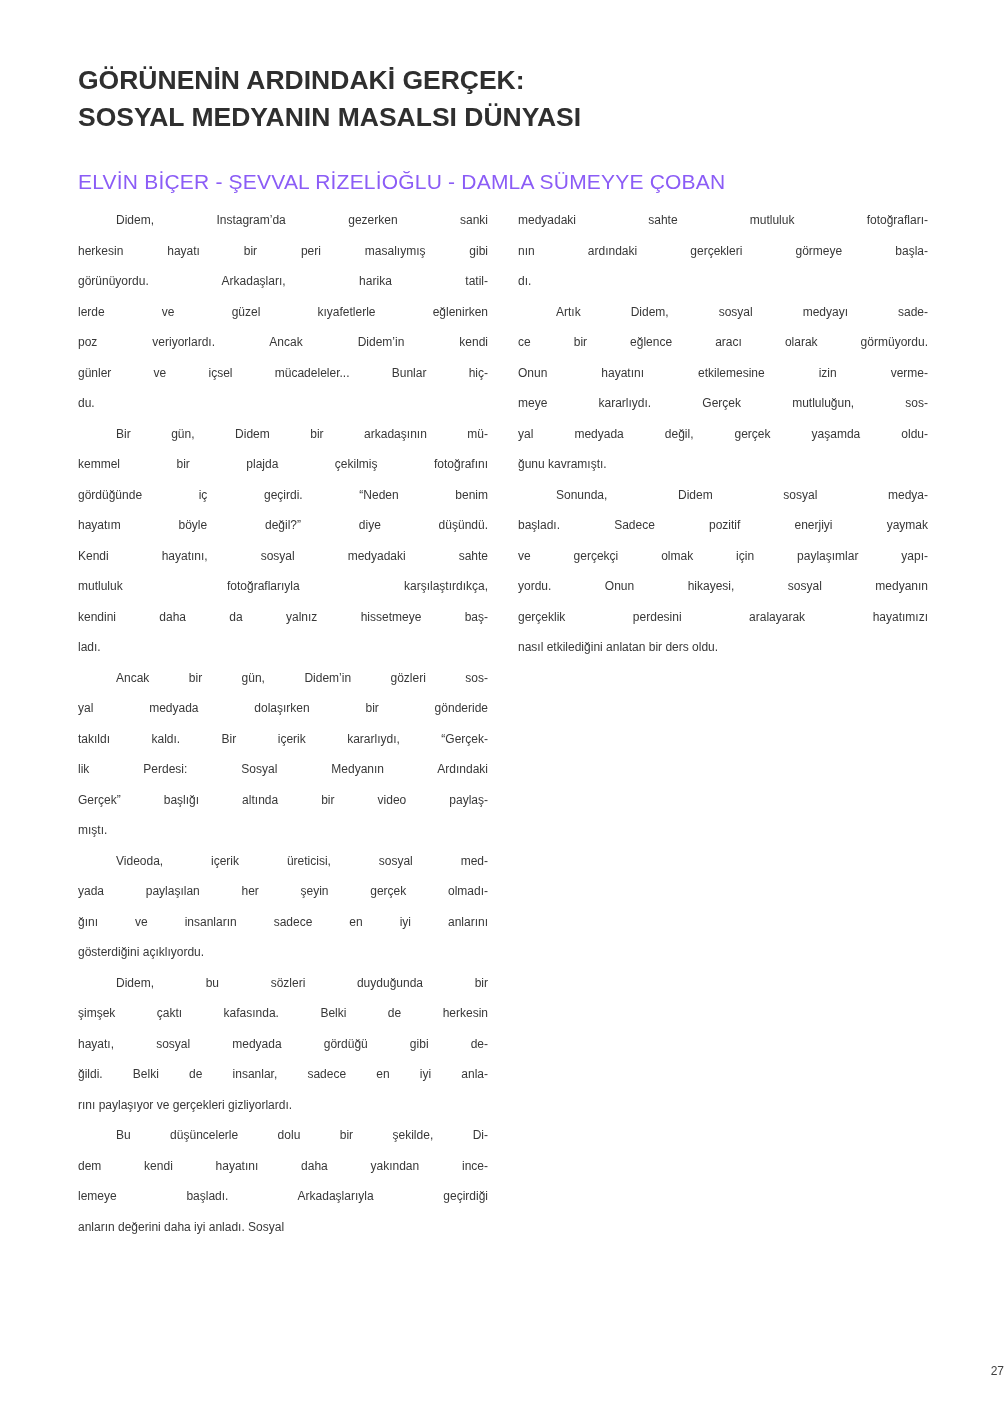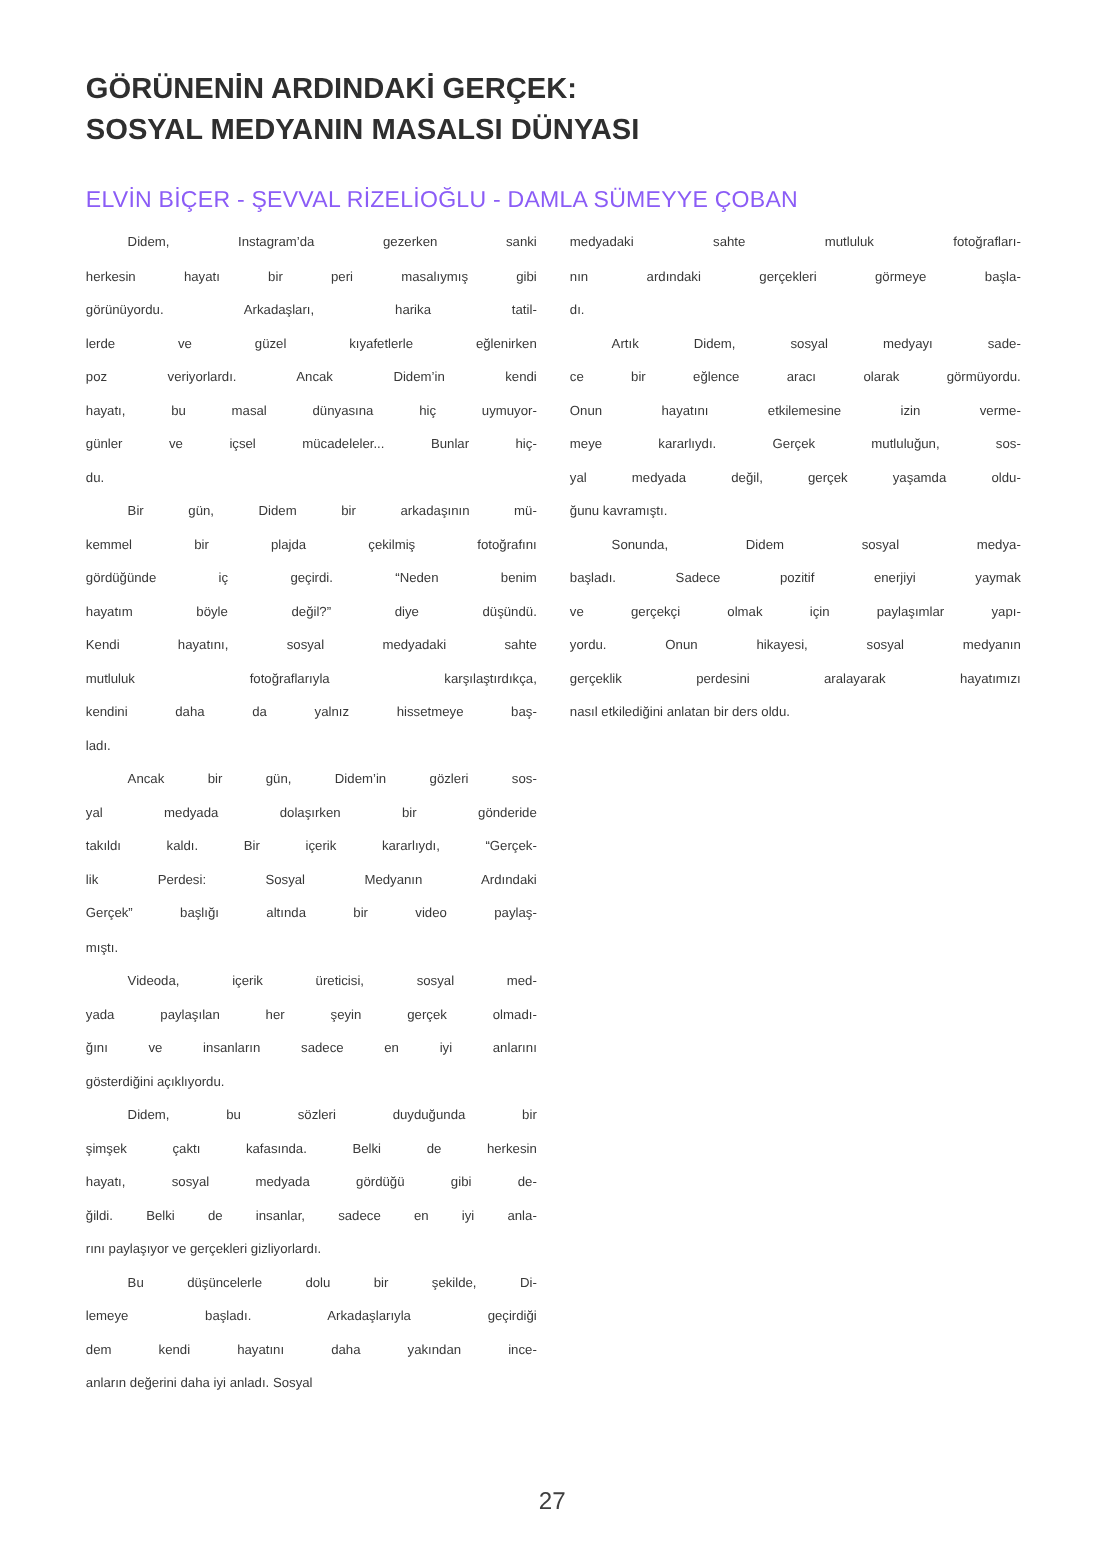--- a/index.html
+++ b/index.html
@@ -49,43 +49,42 @@
     text-align: justify;
     text-align-last: justify;
   }
   .line.last { text-align-last: left; }
   .line.indent { text-indent: 38px; }
   .page-number {
     position: absolute;
     bottom: 39px;
     left: 0;
     right: 0;
-    text-align: center;
-    font-size: 22px;
+    text-align: right;
+    font-size: 12px;
     color: #3f3f3f;
   }
 </style>
 </head>
 <body>
 
 <div class="page">
   <div class="title">
     <div>GÖRÜNENİN ARDINDAKİ GERÇEK:</div>
     <div>SOSYAL MEDYANIN MASALSI DÜNYASI</div>
   </div>
   <div class="authors">ELVİN BİÇER - ŞEVVAL RİZELİOĞLU - DAMLA SÜMEYYE ÇOBAN</div>
   <div class="columns">
     <div class="column" id="col-left">
         <div class="paragraph">
           <div class="line indent">Didem, Instagram’da gezerken sanki</div>
           <div class="line">herkesin hayatı bir peri masalıymış gibi</div>
           <div class="line">görünüyordu. Arkadaşları, harika tatil-</div>
           <div class="line">lerde ve güzel kıyafetlerle eğlenirken</div>
           <div class="line">poz veriyorlardı. Ancak Didem’in kendi</div>
-          <div class="line">hayatı, bu masal dünyasına hiç uymuyor-</div>
           <div class="line">günler ve içsel mücadeleler... Bunlar hiç-</div>
           <div class="line last">du.</div>
         </div>
         <div class="paragraph">
           <div class="line indent">Bir gün, Didem bir arkadaşının mü-</div>
           <div class="line">kemmel bir plajda çekilmiş fotoğrafını</div>
           <div class="line">gördüğünde iç geçirdi. “Neden benim</div>
           <div class="line">hayatım böyle değil?” diye düşündü.</div>
           <div class="line">Kendi hayatını, sosyal medyadaki sahte</div>
           <div class="line">mutluluk fotoğraflarıyla karşılaştırdıkça,</div>
@@ -108,22 +107,22 @@
         </div>
         <div class="paragraph">
           <div class="line indent">Didem, bu sözleri duyduğunda bir</div>
           <div class="line">şimşek çaktı kafasında. Belki de herkesin</div>
           <div class="line">hayatı, sosyal medyada gördüğü gibi de-</div>
           <div class="line">ğildi. Belki de insanlar, sadece en iyi anla-</div>
           <div class="line last">rını paylaşıyor ve gerçekleri gizliyorlardı.</div>
         </div>
         <div class="paragraph">
           <div class="line indent">Bu düşüncelerle dolu bir şekilde, Di-</div>
+          <div class="line">dem kendi hayatını daha yakından ince-</div>
           <div class="line">lemeye başladı. Arkadaşlarıyla geçirdiği</div>
-          <div class="line">dem kendi hayatını daha yakından ince-</div>
           <div class="line last">anların değerini daha iyi anladı. Sosyal</div>
         </div>
       </div>
     <div class="column" id="col-right">
         <div class="paragraph">
           <div class="line">medyadaki sahte mutluluk fotoğrafları-</div>
           <div class="line">nın ardındaki gerçekleri görmeye başla-</div>
           <div class="line last">dı.</div>
         </div>
         <div class="paragraph">

